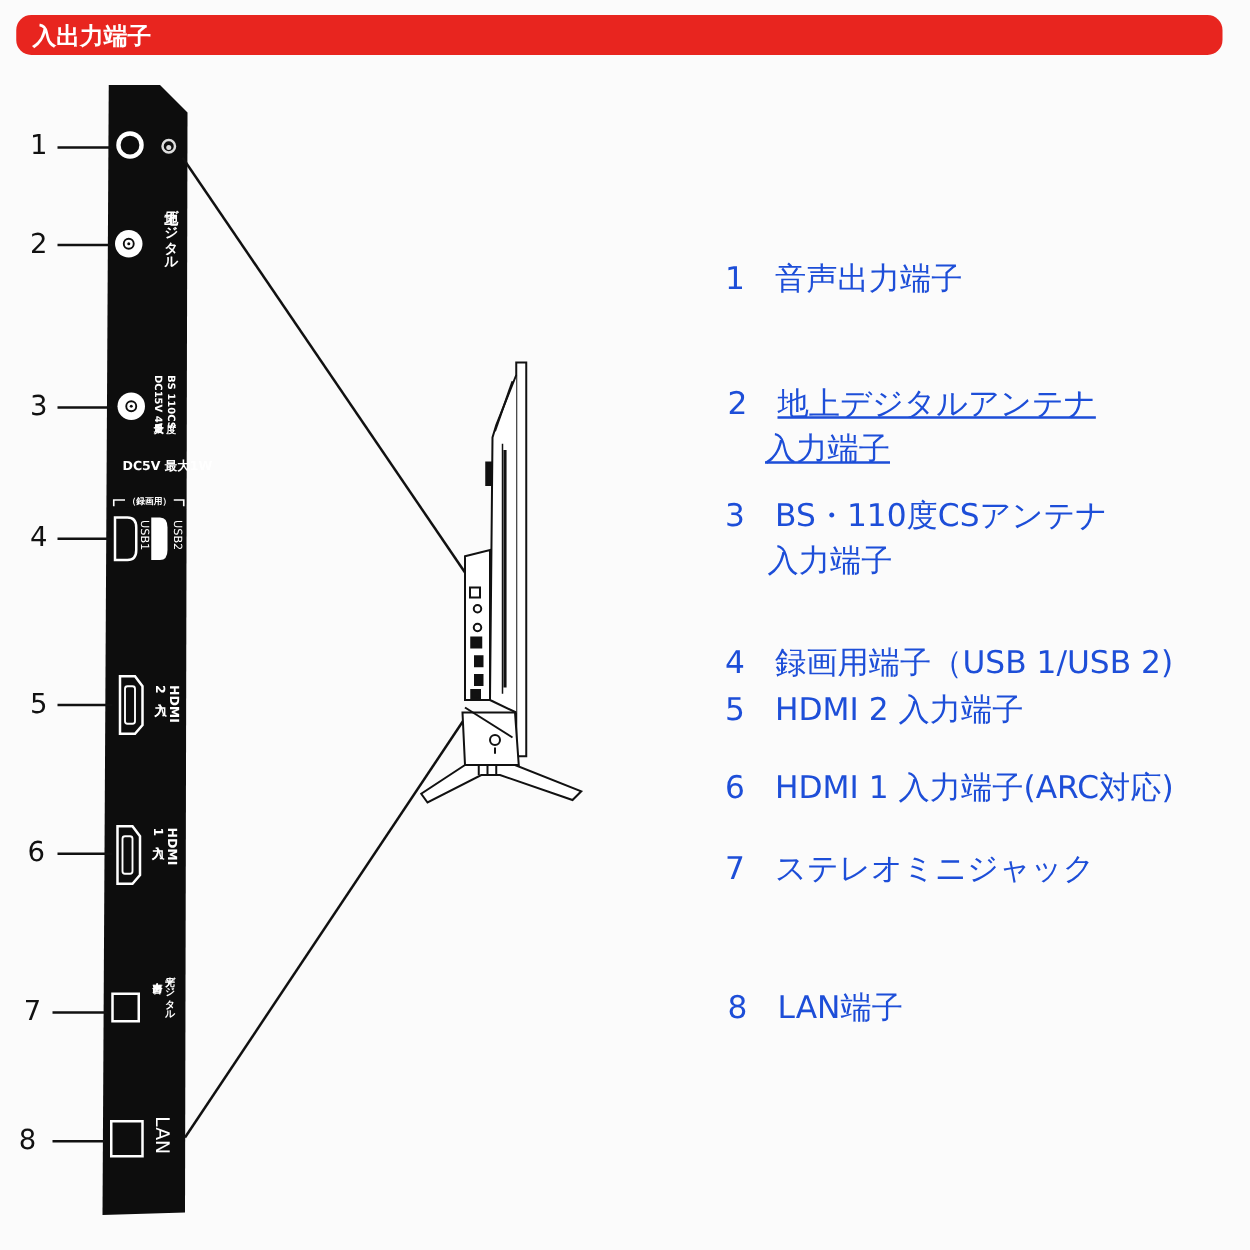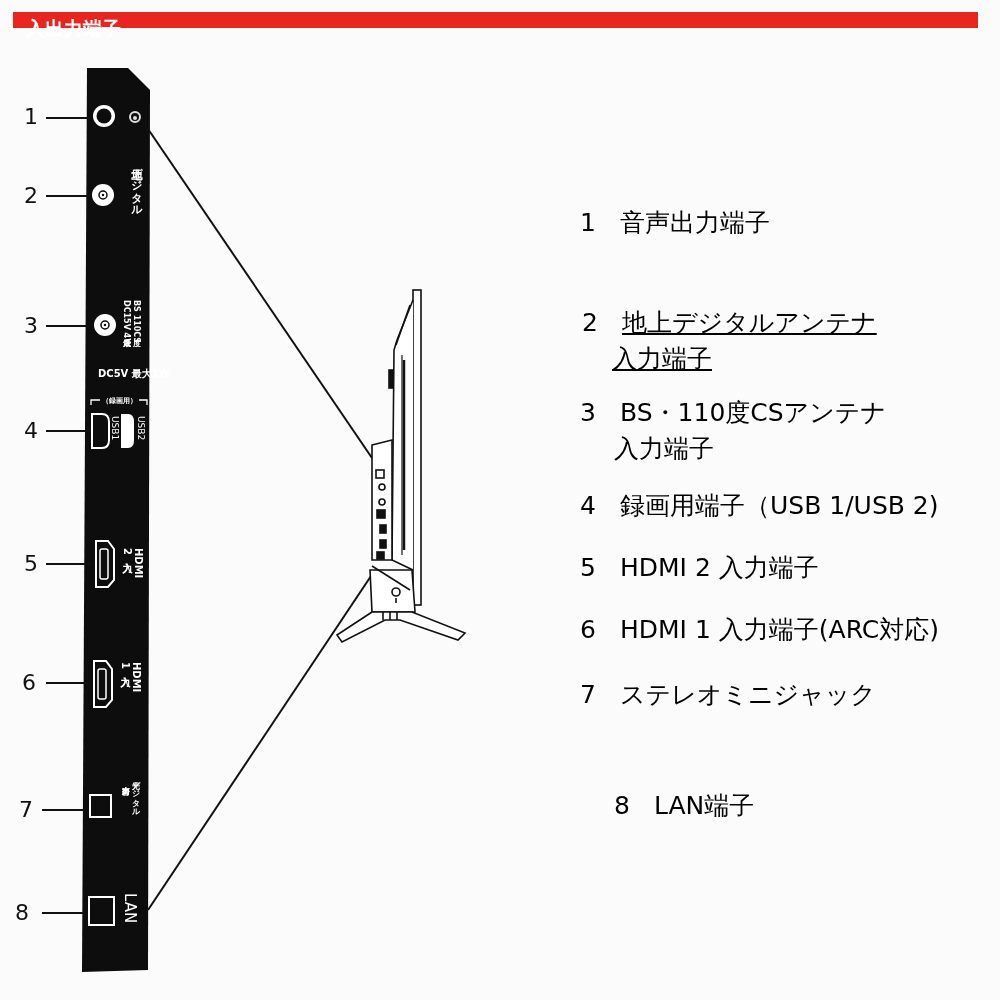--- a/index.html
+++ b/index.html
@@ -3,37 +3,37 @@
   <meta charset="utf-8">
   <style>
     html, body { margin: 0; padding: 0; }
     body {
       width: 1000px; height: 1000px; position: relative; overflow: hidden;
       background: #fbfbfb;
       font-family: "DejaVu Sans", "Liberation Sans", sans-serif;
       color: #111;
     }
     .header-bar {
-      position: absolute; left: 13px; top: 12px; width: 965px; height: 16px;
-      background: #e8251f; border-radius: 0;
+      position: absolute; left: 13px; top: 12px; width: 965px; height: 32px;
+      background: #e8251f; border-radius: 12px;
     }
     .header-title {
       position: absolute; left: 13px; top: 4px;
       color: #fff; font-weight: bold; font-size: 19px; letter-spacing: 0px;
     }
     svg.diagram { position: absolute; left: 0; top: 0; }
     .callout-num {
       position: absolute; font-size: 22px; color: #111; width: 24px; text-align: center;
     }
     .panel-label {
       position: absolute; color: #fff; font-size: 9px; font-weight: bold;
       writing-mode: vertical-rl; white-space: nowrap; line-height: 10px;
     }
     .legend { position: absolute; left: 0; top: 0; }
-    .legend-item { position: absolute; font-size: 25px; line-height: 36px; white-space: nowrap; color: #000000; }
+    .legend-item { position: absolute; font-size: 25px; line-height: 36px; white-space: nowrap; color: #1d4ed8; }
     .legend-item .num { display: inline-block; width: 40px; }
     .legend-item .sub { display: block; padding-left: 40px; }
   </style>
 </head>
 <body>
 
 <div class="header-bar">
   <span class="header-title">入出力端子</span>
 </div>
 
@@ -161,28 +161,28 @@
     <span class="num">1</span><span>音声出力端子</span>
   </div>
   <div class="legend-item" style="left:582px;top:305px;text-decoration:underline;">
     <span class="num">2</span><span>地上デジタルアンテナ</span>
     <span class="sub" style="padding-left:30px;">入力端子</span>
   </div>
   <div class="legend-item" style="left:580px;top:395px;">
     <span class="num">3</span><span>BS・110度CSアンテナ</span>
     <span class="sub" style="padding-left:34px;">入力端子</span>
   </div>
-  <div class="legend-item" style="left:580px;top:488px;">
+  <div class="legend-item" style="left:580px;top:512px;">
     <span class="num">4</span><span>録画用端子（USB 1/USB 2)</span>
   </div>
   <div class="legend-item" style="left:580px;top:550px;">
     <span class="num">5</span><span>HDMI 2 入力端子</span>
   </div>
   <div class="legend-item" style="left:580px;top:612px;">
     <span class="num">6</span><span>HDMI 1 入力端子(ARC対応)</span>
   </div>
   <div class="legend-item" style="left:580px;top:677px;">
     <span class="num">7</span><span>ステレオミニジャック</span>
   </div>
-  <div class="legend-item" style="left:582px;top:788px;margin-left:32px;">
+  <div class="legend-item" style="left:582px;top:788px;">
     <span class="num">8</span><span>LAN端子</span>
   </div>
 </div>
 
 </body></html>

